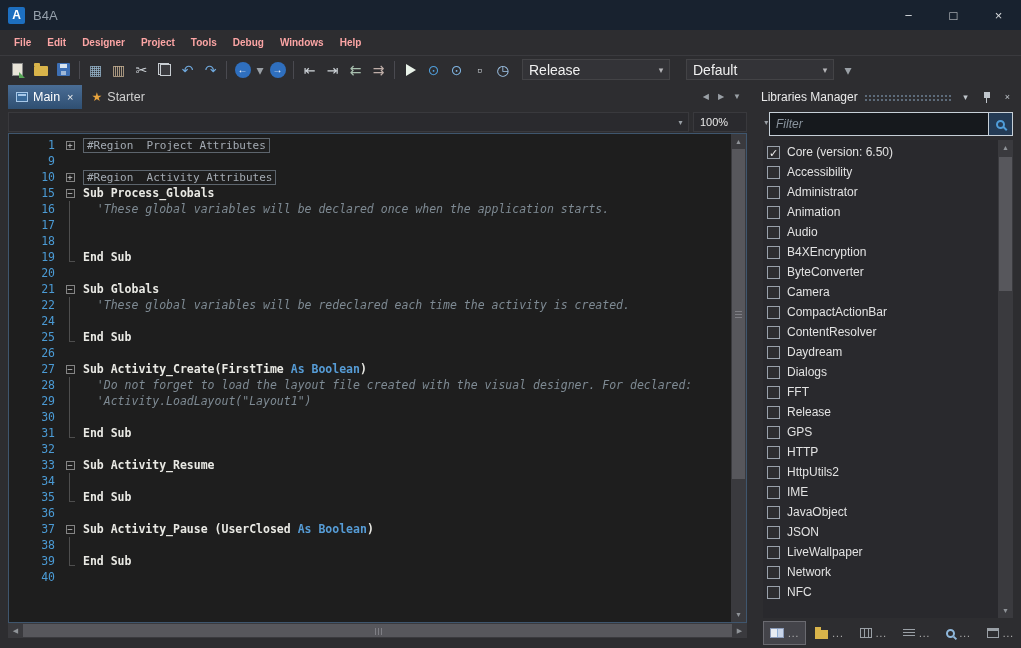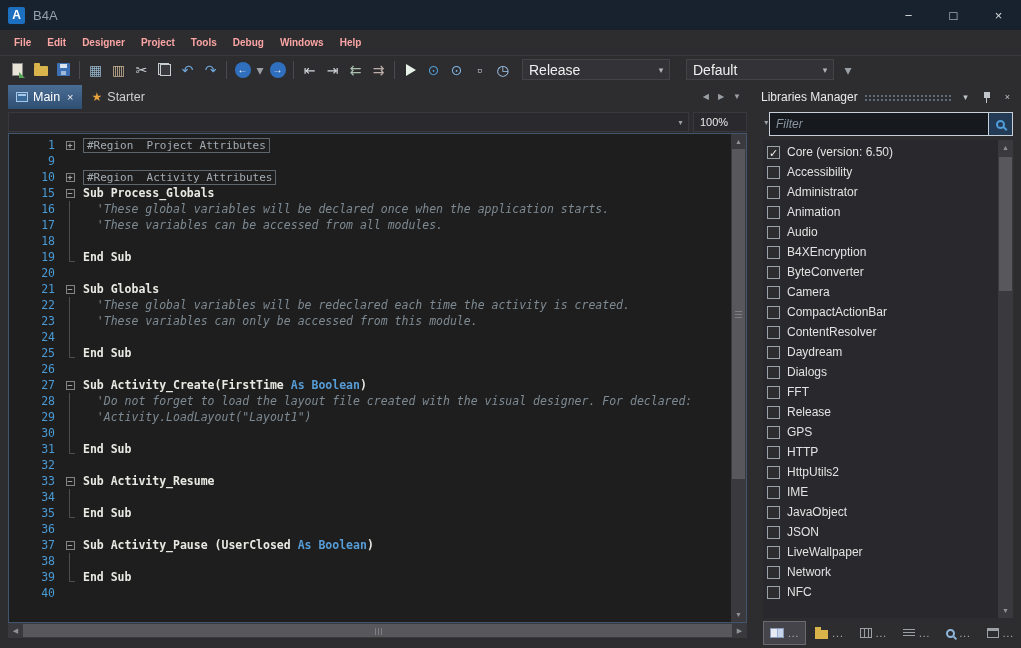--- a/index.html
+++ b/index.html
@@ -266,27 +266,26 @@
         </div>
       </div>
 
       <div class="editor-wrap">
         <div class="code-scroll" id="code-lines">
             <div class="cl"><span class="ln">1</span><span class="fold"><span class="fboxin">+</span></span><span class="ct"><span class="seg-region">#Region  Project Attributes</span></span></div>
             <div class="cl"><span class="ln">9</span><span class="fold"></span><span class="ct"></span></div>
             <div class="cl"><span class="ln">10</span><span class="fold"><span class="fboxin">+</span></span><span class="ct"><span class="seg-region">#Region  Activity Attributes</span></span></div>
             <div class="cl"><span class="ln">15</span><span class="fold"><span class="fboxin">−</span></span><span class="ct"><span class="seg-def">Sub Process_Globals</span></span></div>
             <div class="cl"><span class="ln">16</span><span class="fold guide"></span><span class="ct"><span class="seg-comment">  'These global variables will be declared once when the application starts.</span></span></div>
-            <div class="cl"><span class="ln">17</span><span class="fold guide"></span><span class="ct"><span class="seg-comment">  'These variables can be accessed from all modules.</span></span></div>
+            <div class="cl"><span class="ln">17</span><span class="fold guide"></span></div>
             <div class="cl"><span class="ln">18</span><span class="fold guide"></span><span class="ct"></span></div>
             <div class="cl"><span class="ln">19</span><span class="fold gend"></span><span class="ct"><span class="seg-def">End Sub</span></span></div>
             <div class="cl"><span class="ln">20</span><span class="fold"></span><span class="ct"></span></div>
             <div class="cl"><span class="ln">21</span><span class="fold"><span class="fboxin">−</span></span><span class="ct"><span class="seg-def">Sub Globals</span></span></div>
             <div class="cl"><span class="ln">22</span><span class="fold guide"></span><span class="ct"><span class="seg-comment">  'These global variables will be redeclared each time the activity is created.</span></span></div>
-            <div class="cl"><span class="ln">23</span><span class="fold guide"></span><span class="ct"><span class="seg-comment">  'These variables can only be accessed from this module.</span></span></div>
             <div class="cl"><span class="ln">24</span><span class="fold guide"></span><span class="ct"></span></div>
             <div class="cl"><span class="ln">25</span><span class="fold gend"></span><span class="ct"><span class="seg-def">End Sub</span></span></div>
             <div class="cl"><span class="ln">26</span><span class="fold"></span><span class="ct"></span></div>
             <div class="cl"><span class="ln">27</span><span class="fold"><span class="fboxin">−</span></span><span class="ct"><span class="seg-def">Sub Activity_Create(FirstTime </span><span class="seg-kw">As Boolean</span><span class="seg-def">)</span></span></div>
             <div class="cl"><span class="ln">28</span><span class="fold guide"></span><span class="ct"><span class="seg-comment">  'Do not forget to load the layout file created with the visual designer. For declared:</span></span></div>
             <div class="cl"><span class="ln">29</span><span class="fold guide"></span><span class="ct"><span class="seg-comment">  'Activity.LoadLayout("Layout1")</span></span></div>
             <div class="cl"><span class="ln">30</span><span class="fold guide"></span><span class="ct"></span></div>
             <div class="cl"><span class="ln">31</span><span class="fold gend"></span><span class="ct"><span class="seg-def">End Sub</span></span></div>
             <div class="cl"><span class="ln">32</span><span class="fold"></span><span class="ct"></span></div>
             <div class="cl"><span class="ln">33</span><span class="fold"><span class="fboxin">−</span></span><span class="ct"><span class="seg-def">Sub Activity_Resume</span></span></div>

